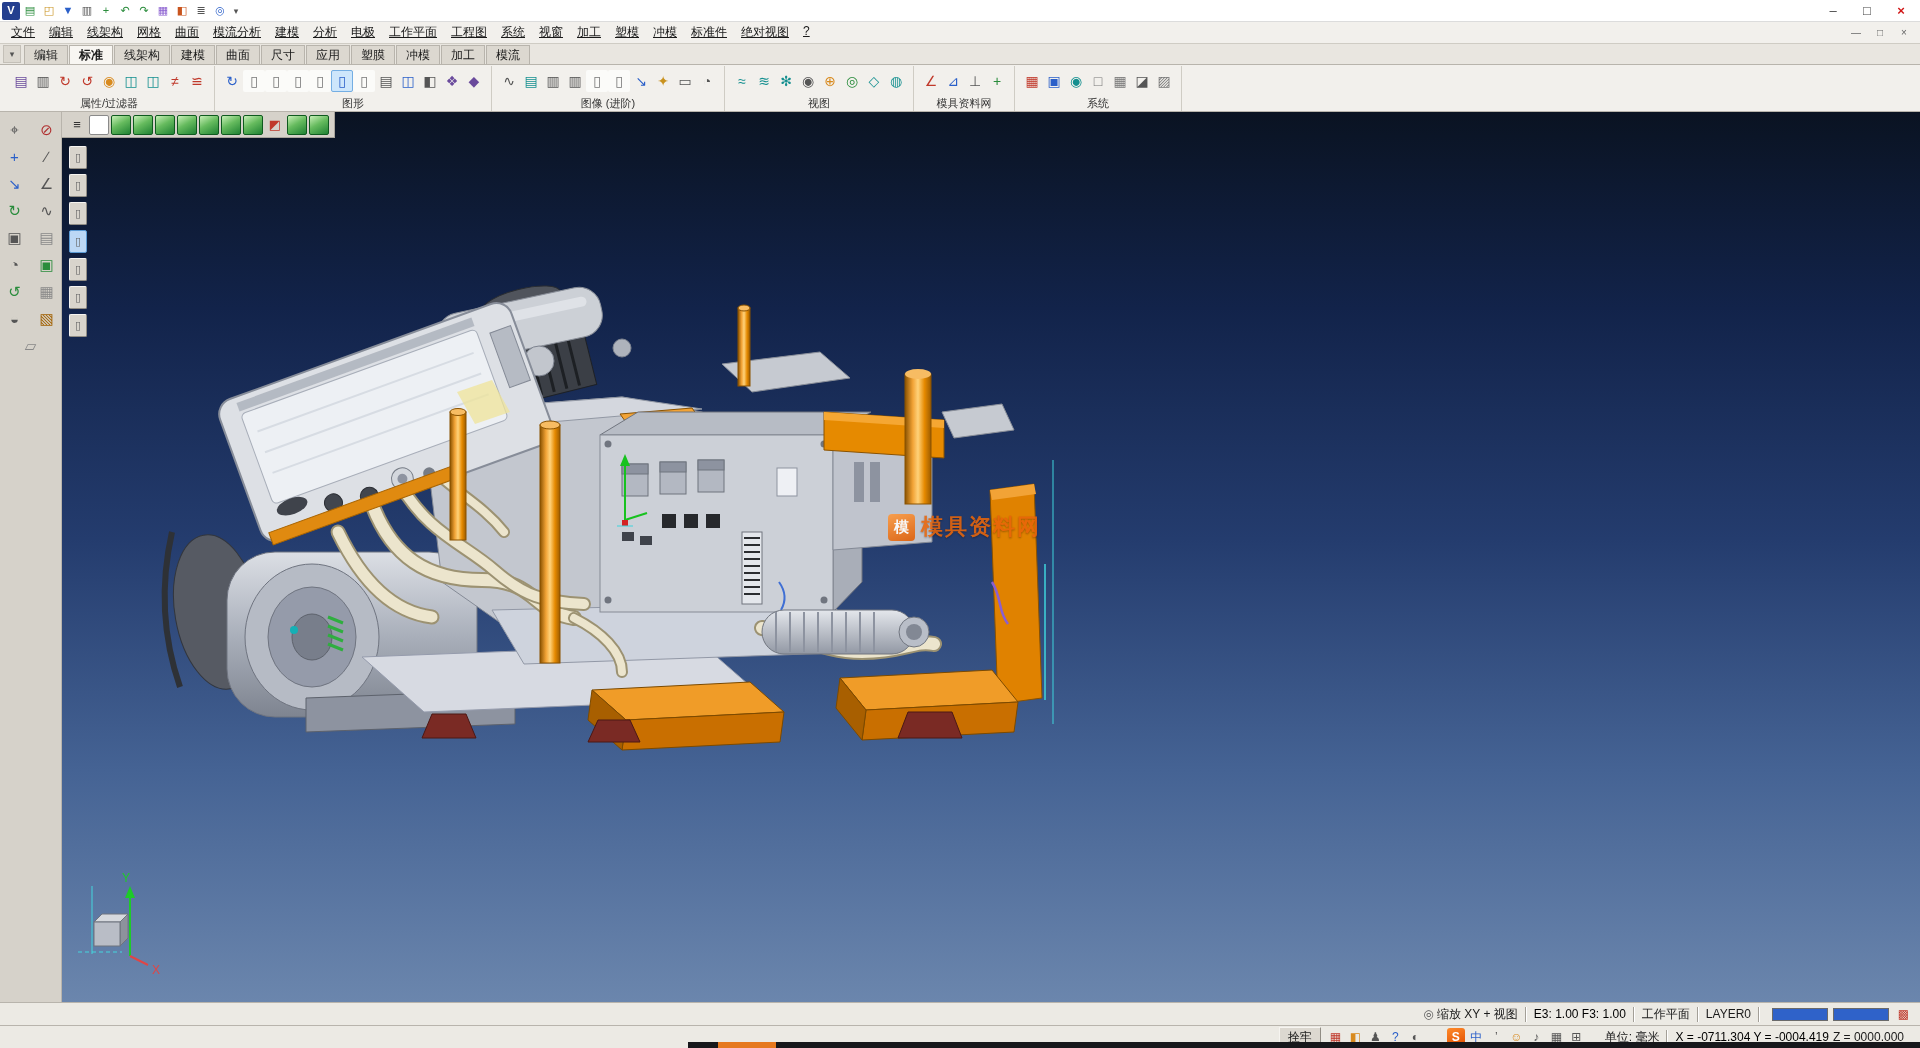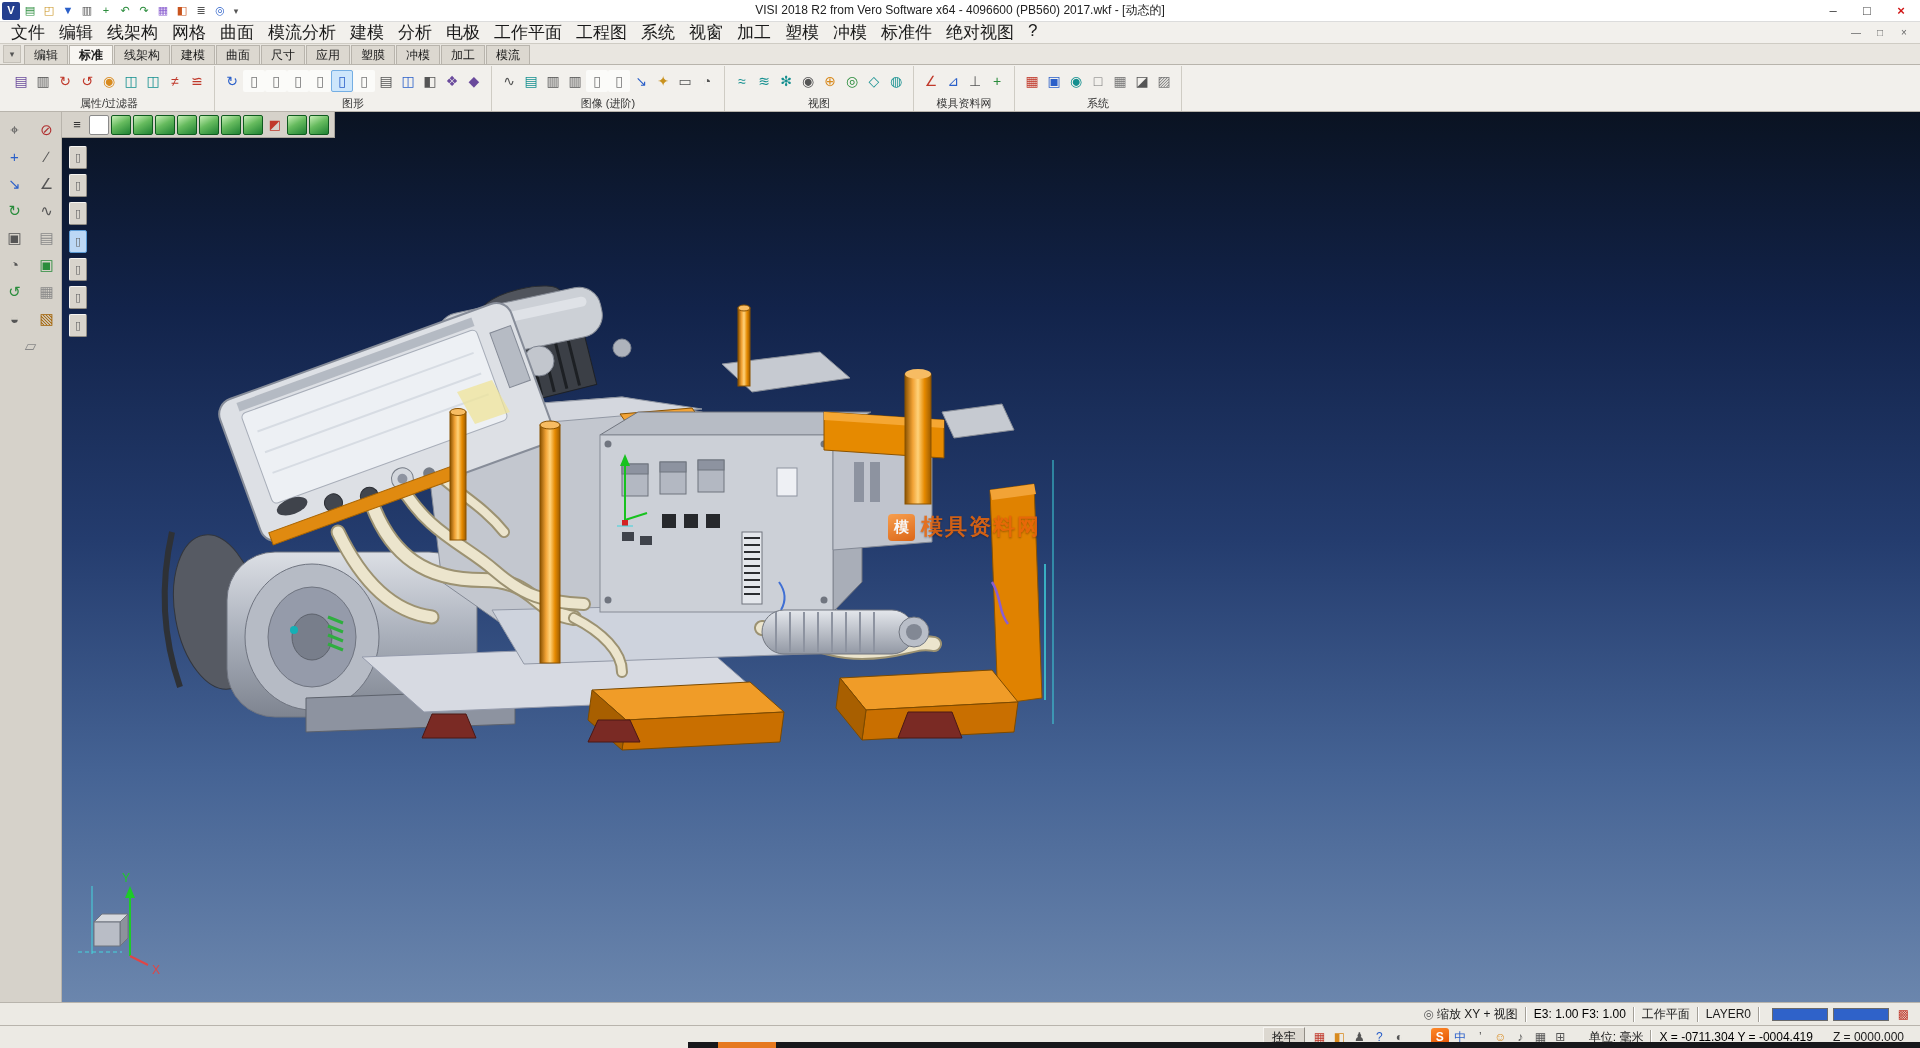--- a/index.html
+++ b/index.html
@@ -14,21 +14,21 @@
   .qicons .ticon{width:18px;height:18px;font-size:11px;}
   .qicons .ticon:first-child{font-weight:bold;}
   .dd{width:14px;height:18px;display:inline-flex;align-items:center;justify-content:center;font-size:9px;color:#555;}
   .title-text{position:absolute;left:0;right:0;text-align:center;font-size:12px;color:#222;pointer-events:none;}
   .wincontrols{margin-left:auto;display:flex;z-index:2;}
   .wbtn{width:34px;height:21px;display:flex;align-items:center;justify-content:center;font-size:13px;color:#444;}
   .wbtn.close{color:#d11616;font-weight:bold;}
 
   
   .menubar{height:22px;background:#f2f0ec;border-bottom:1px solid #cfccc4;display:flex;align-items:center;padding:0 4px;}
-  .menu-item{padding:2px 7px;font-size:17px;white-space:nowrap;}
+  .menu-item{padding:2px 7px;font-size:12px;white-space:nowrap;text-decoration:underline;}
   .mdicontrols{margin-left:auto;display:flex;}
   .mbtn{width:24px;height:18px;display:flex;align-items:center;justify-content:center;font-size:10px;color:#666;}
 
   
   .tabbar{height:21px;background:#e9e6e0;border-bottom:1px solid #b8b4ac;display:flex;align-items:flex-end;padding:0 3px;}
   .tab-dd{width:18px;height:18px;display:flex;align-items:center;justify-content:center;font-size:9px;color:#555;border:1px solid #c4c0b8;background:#dcd8d0;margin:0 3px 1px 0;}
   .tab{padding:0 9px;font-size:12px;border:1px solid #b8b4ac;border-bottom:none;margin-right:1px;background:#dcd8d0;height:19px;display:flex;align-items:center;white-space:nowrap;}
   .tab.active{background:#f8f6f2;font-weight:bold;}
 
   
@@ -64,21 +64,21 @@
   .status{height:23px;background:#eceae4;border-top:1px solid #b8b4ac;display:flex;align-items:center;padding:0 8px;font-size:12px;white-space:nowrap;}
   .status .ticon{width:17px;height:17px;font-size:12px;}
   .sep{width:0;height:15px;border-left:1px solid #a39f97;border-right:1px solid #ffffff;margin:0 7px;}
   .spacer{flex:1;}
   .red{color:#000000;}
   .blue-bar{width:56px;height:13px;background:#2f62c9;border:1px solid #6a6a6a;margin-left:5px;}
   .lockbtn{padding:1px 8px;border:1px solid;border-color:#f6f4f0 #918d85 #918d85 #f6f4f0;background:#dcd8d0;margin-right:6px;}
   .ime-logo{width:18px;height:18px;border-radius:3px;background:linear-gradient(160deg,#ff8a2a,#e04e00);color:#fff;font-weight:bold;font-size:12px;display:inline-flex;align-items:center;justify-content:center;margin:0 3px;}
   .gap20{width:20px;}
   .gap8{width:8px;}
-  .coordz{margin-left:20px;}
+  .coordz{margin-left:4px;}
 
   .taskbar-sliver{position:absolute;left:688px;bottom:0;width:1232px;height:6px;background:#17181b;}
   .sliver-orange{position:absolute;left:30px;top:0;width:58px;height:6px;background:#e6791f;}
 </style>
 </head>
 <body>
 
 <div class="app">
 
   <div class="titlebar">
@@ -90,21 +90,20 @@
         <span class="ticon" style="color: rgb(85, 85, 85);">▥</span>
         <span class="ticon" style="color: rgb(42, 140, 60);">+</span>
         <span class="ticon" style="color: rgb(42, 140, 60);">↶</span>
         <span class="ticon" style="color: rgb(42, 140, 60);">↷</span>
         <span class="ticon" style="color: rgb(138, 95, 208);">▦</span>
         <span class="ticon" style="color: rgb(201, 85, 30);">◧</span>
         <span class="ticon" style="color: rgb(85, 85, 85);">≣</span>
         <span class="ticon" style="color: rgb(42, 95, 201);">◎</span>
       </div>
     <span class="dd">▾</span>
-    <div class="title-text">VISI 2018 R2 from Vero Software x64 - 4096600 (PB560) 2017.wkf - [动态的]</div>
     <div class="wincontrols">
       <div class="wbtn">–</div>
       <div class="wbtn">□</div>
       <div class="wbtn close">×</div>
     </div>
   </div>
 
   <div class="menubar">
     <div style="display:flex">
         <div class="menu-item">文件</div>

